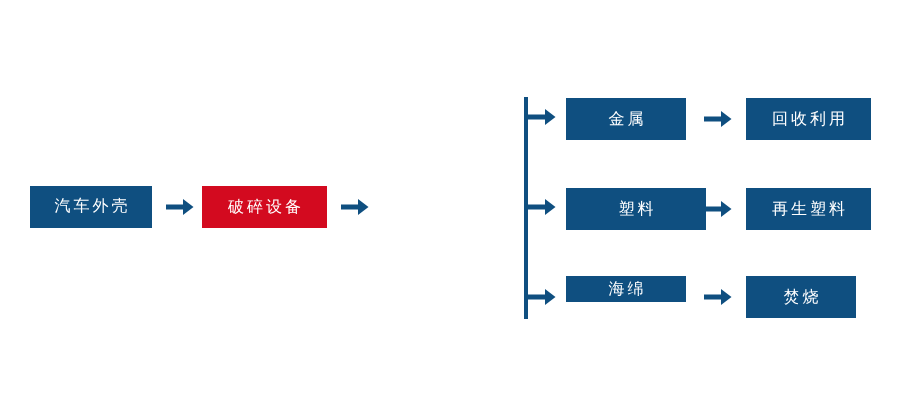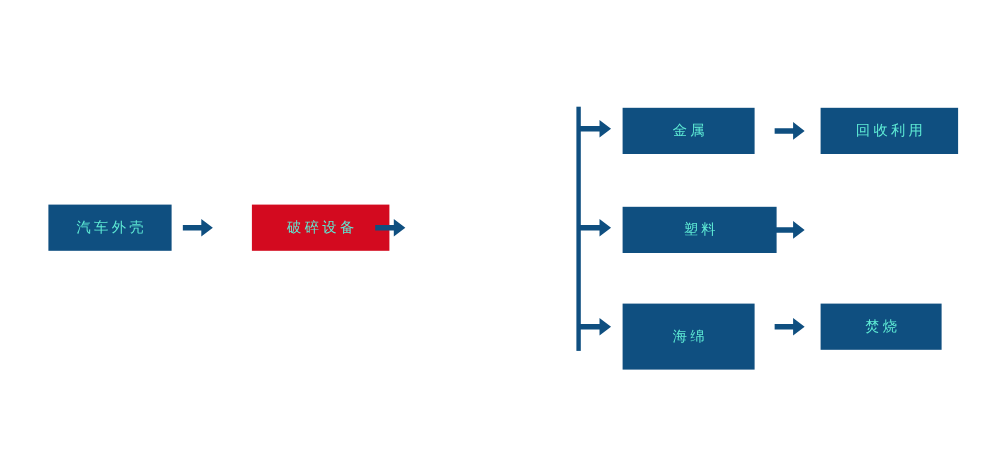--- a/index.html
+++ b/index.html
@@ -21,30 +21,30 @@
     background: #ffffff;
   }
 
   
   .node {
     position: absolute;
     display: flex;
     align-items: center;
     justify-content: center;
     box-sizing: border-box;
-    color: #5eead4;
-    font-size: 13px;
+    color: #ffffff;
+    font-size: 16px;
     letter-spacing: 3px;
     text-indent: 3px;
     line-height: 1;
     white-space: nowrap;
     font-family: "DejaVu Sans", "Liberation Sans", sans-serif;
   }
   .node.blue  { background: #0f4f80; }
-  .node.red   { background: #d30a1f; margin-left: 27px; }
+  .node.red   { background: #d30a1f; }
 
   
   .arrow {
     position: absolute;
     display: block;
     overflow: visible;
   }
   .arrow svg { display: block; }
 
   
@@ -57,21 +57,21 @@
     position: absolute;
     display: block;
   }
   .branch-arrow svg { display: block; }
 </style>
 </head>
 <body>
 
 <div id="canvas">
 
-  <div class="node blue" style="left:44px; top:186px; width:112px; height:42px;">汽车外壳</div>
+  <div class="node blue" style="left:30px; top:186px; width:122px; height:42px;font-family:Liberation Mono, monospace;">汽车外壳</div>
 
   <span class="arrow" style="left:166px; top:196px; width:28px; height:22px;">
     <svg width="28" height="22" viewBox="0 0 28 22">
       <path d="M0 8.5 H17 V3 L27.5 11 L17 19 V13.5 H0 Z" fill="#0f4f80"></path>
     </svg>
   </span>
 
   <div class="node red" style="left:202px; top:186px; width:125px; height:42px;">破碎设备</div>
 
   <span class="arrow" style="left:341px; top:196px; width:28px; height:22px;">
@@ -106,28 +106,29 @@
   </span>
 
   <div class="node blue" style="left:566px; top:188px; width:140px; height:42px;">塑料</div>
 
   <span class="arrow" style="left:704px; top:198px; width:28px; height:22px;">
     <svg width="28" height="22" viewBox="0 0 28 22">
       <path d="M0 8.5 H17 V3 L27.5 11 L17 19 V13.5 H0 Z" fill="#0f4f80"></path>
     </svg>
   </span>
 
+  <div class="node blue" style="left:746px; top:188px; width:125px; height:42px;">再生塑料</div>
 
   <span class="branch-arrow" style="left:527px; top:286px; width:29px; height:22px;">
     <svg width="29" height="22" viewBox="0 0 29 22">
       <path d="M0 8.5 H18 V3 L28.5 11 L18 19 V13.5 H0 Z" fill="#0f4f80"></path>
     </svg>
   </span>
 
-  <div class="node blue" style="left:566px; top:276px; width:120px; height:60px;">海绵</div>
+  <div class="node blue" style="left:566px; top:276px; width:120px; height:26px;">海绵</div>
 
   <span class="arrow" style="left:704px; top:286px; width:28px; height:22px;">
     <svg width="28" height="22" viewBox="0 0 28 22">
       <path d="M0 8.5 H17 V3 L27.5 11 L17 19 V13.5 H0 Z" fill="#0f4f80"></path>
     </svg>
   </span>
 
   <div class="node blue" style="left:746px; top:276px; width:110px; height:42px;">焚烧</div>
 
 </div>

